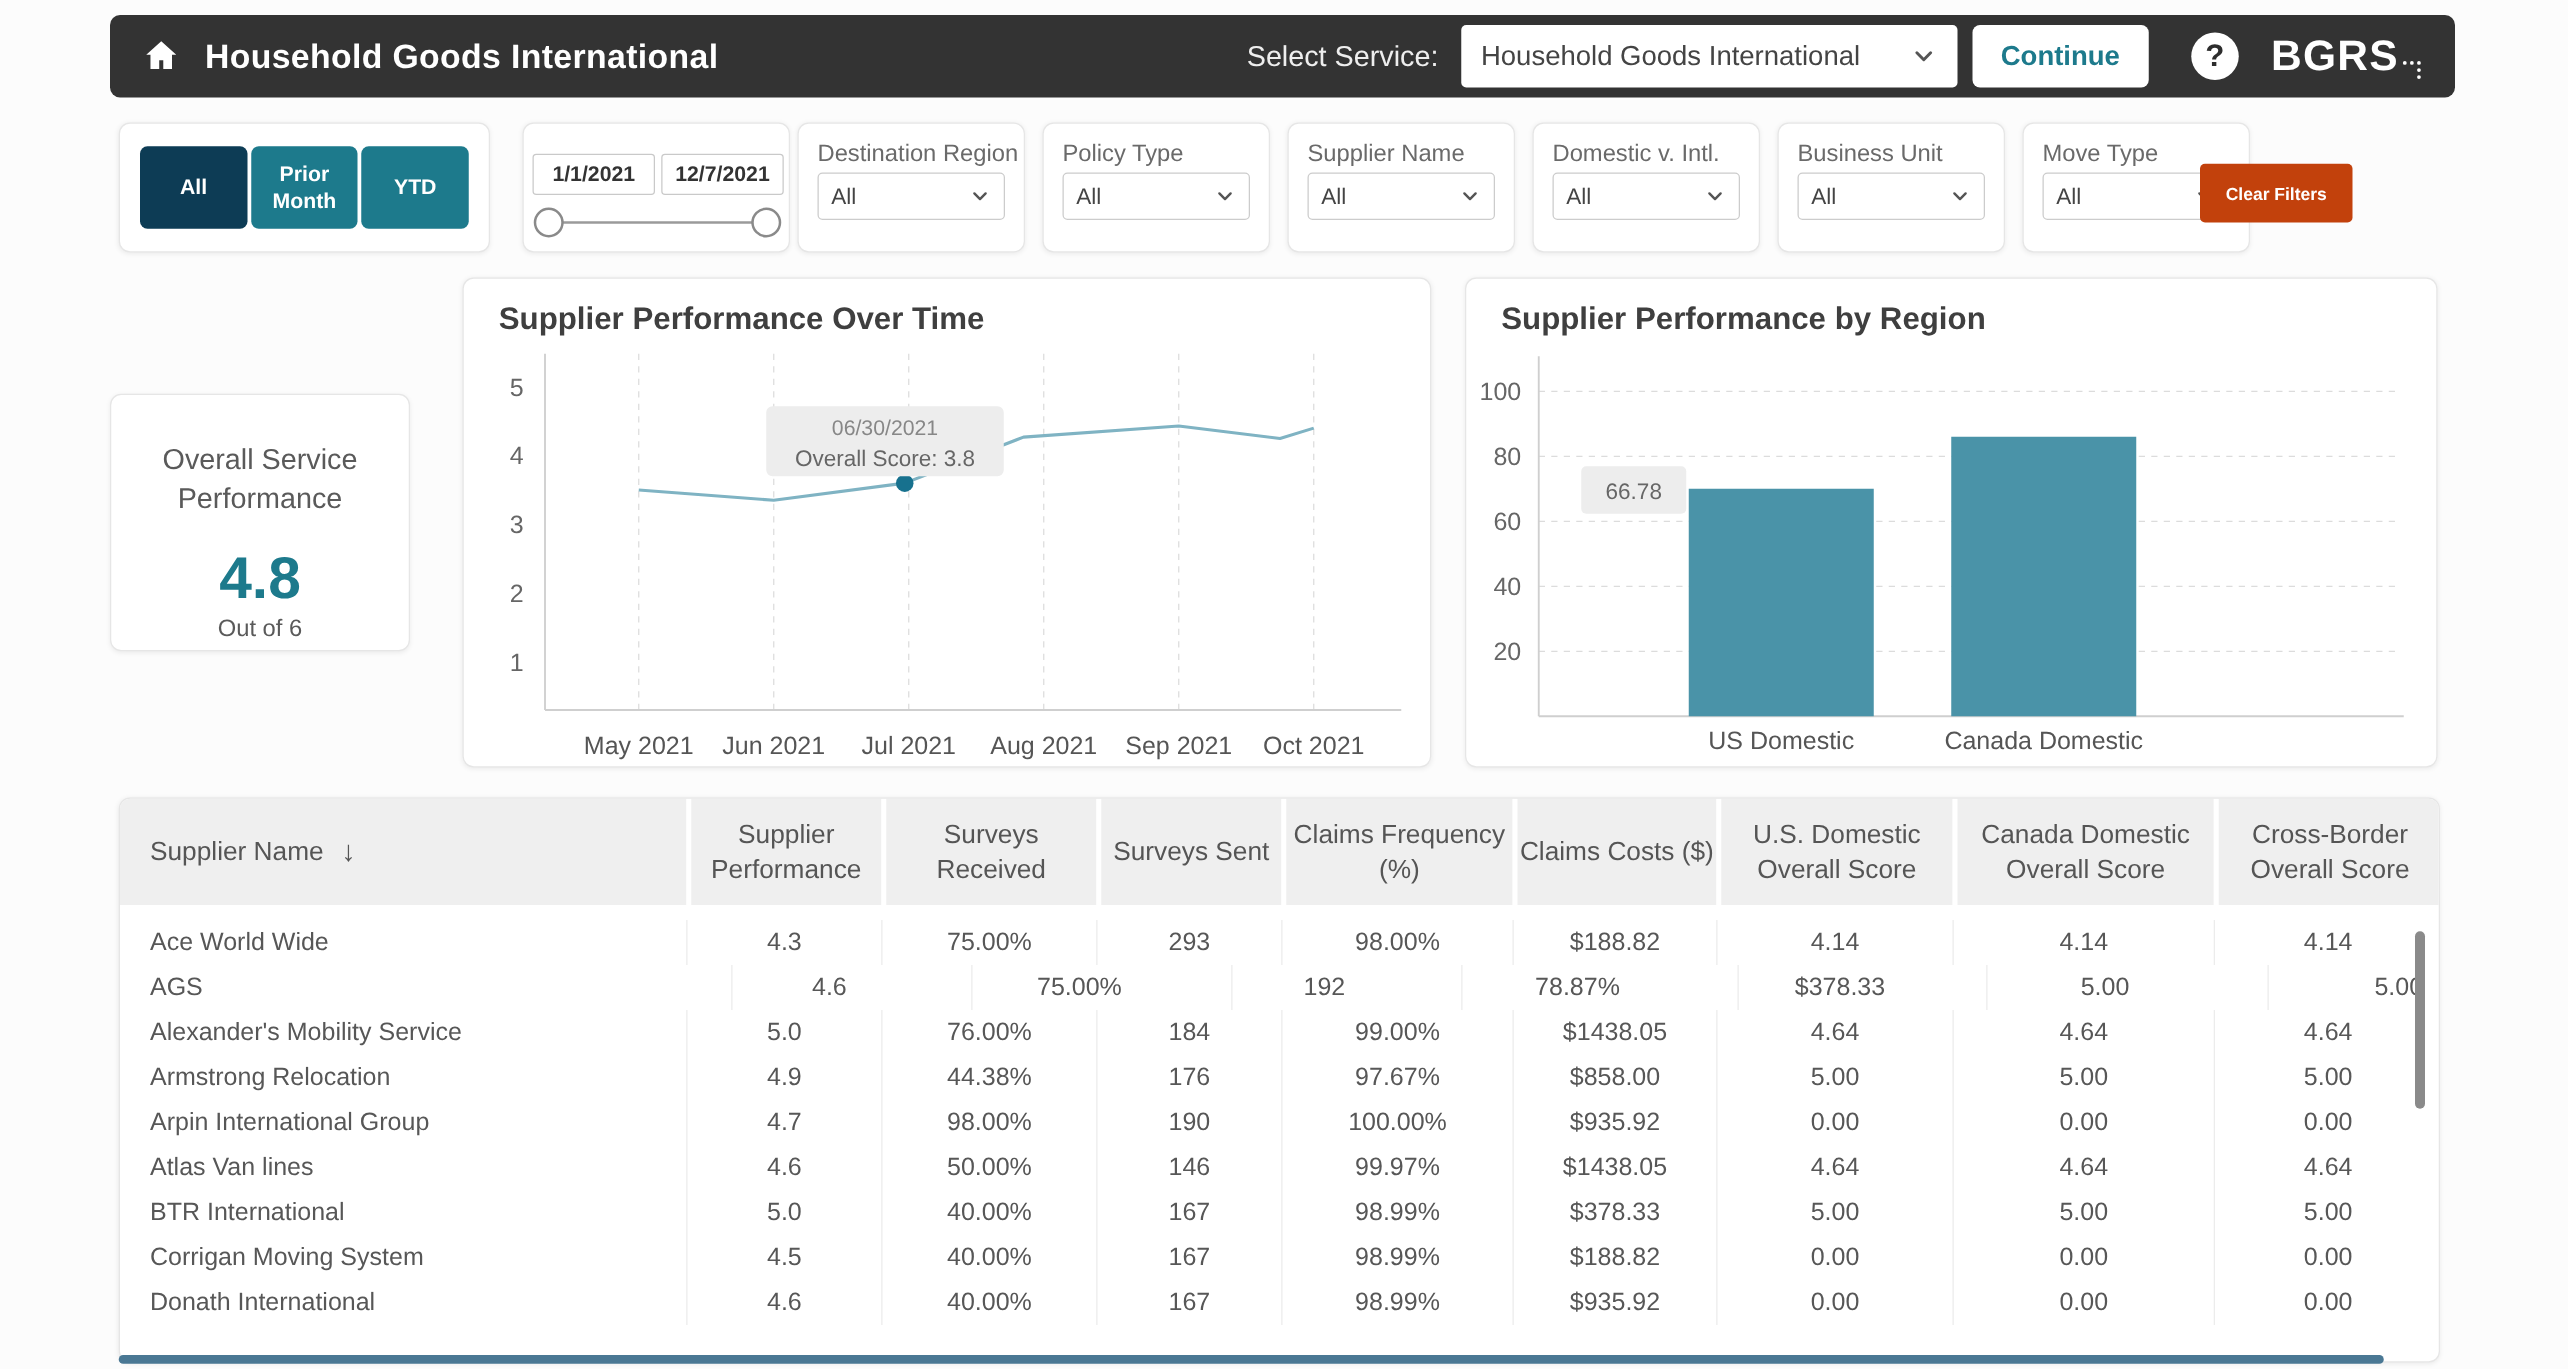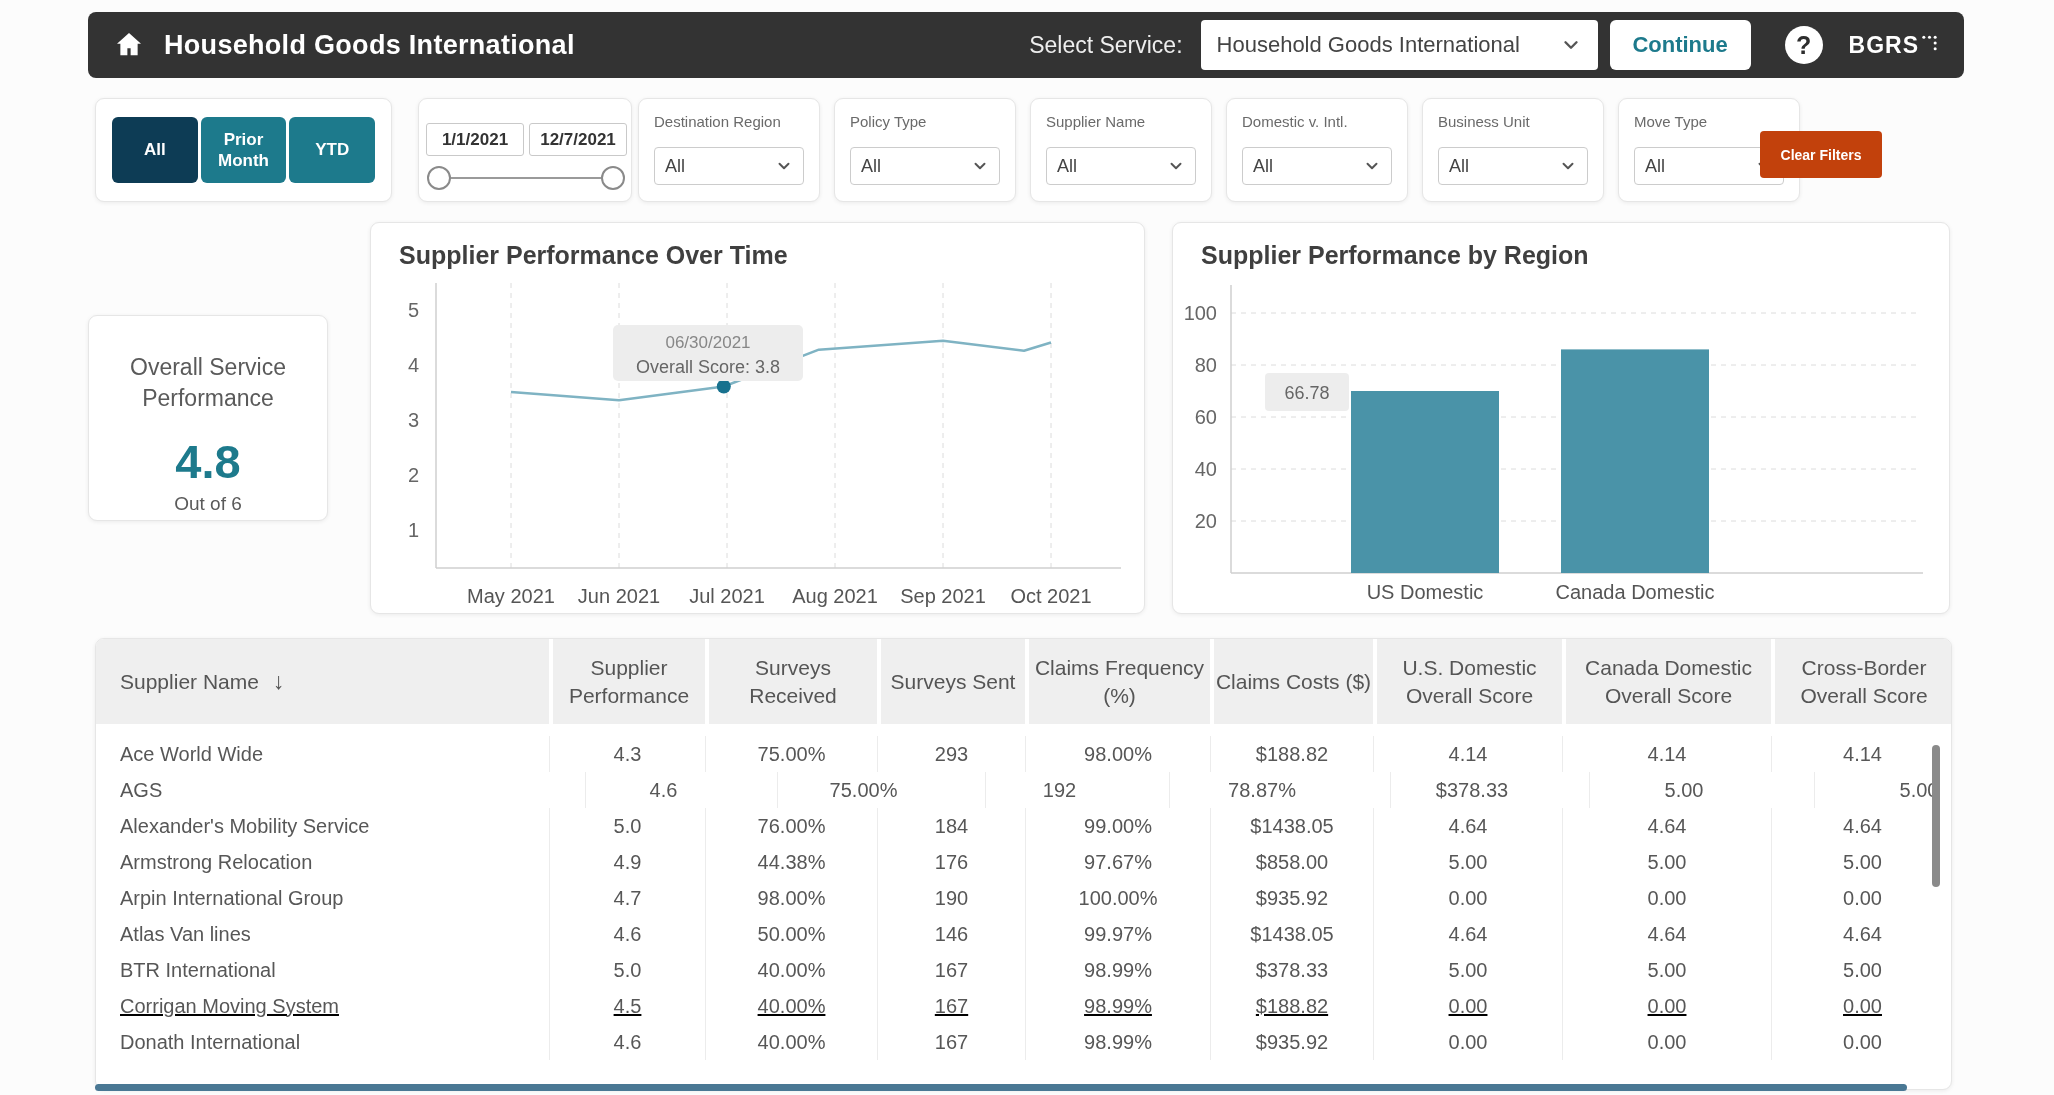--- a/index.html
+++ b/index.html
@@ -9,36 +9,36 @@
 
 .topbar{position:absolute;left:88px;top:12px;width:1876px;height:66px;background:#333;border-radius:8px;display:flex;align-items:center;padding:0 26px;color:#fff}
 .home{width:30px;height:30px;margin-right:20px;display:flex;cursor:pointer}
 .title{font-size:27px;font-weight:600;letter-spacing:.3px}
 .spacer{flex:1}
 .svc-label{font-size:23px;color:#eee;margin-right:18px}
 .svc-select{width:397px;height:50px;background:#fff;border-radius:4px;color:#444;font-size:22px;display:flex;align-items:center;padding:0 16px;justify-content:space-between;cursor:pointer}
 .chev{width:22px;height:22px;flex:0 0 auto}
 .continue{margin-left:12px;width:141px;height:50px;background:#fff;border:none;border-radius:6px;color:#1d7a8c;font-size:22px;font-weight:700;font-family:inherit;cursor:pointer}
 .help{margin-left:34px;width:38px;height:38px;border-radius:50%;background:#fff;color:#2d2d2d;font-size:25px;font-weight:700;display:flex;align-items:center;justify-content:center;cursor:pointer}
-.logo{margin-left:26px;font-size:23px;font-weight:700;letter-spacing:1px;display:flex;align-items:center}
+.logo{margin-left:26px;font-size:34px;font-weight:700;letter-spacing:1px;display:flex;align-items:flex-end}
 .logo-dots{width:17px;height:17px;margin:-3px 0 0 2px}
 
 .btn-card{left:95px;top:98px;width:297px;height:104px;display:flex;align-items:center;padding:0 16px;gap:3px}
 .time-btn{width:91px;height:66px;border-radius:6px;background:#1d7a8c;color:#fff;font-size:17px;font-weight:700;display:flex;align-items:center;justify-content:center;text-align:center;padding:0 12px;line-height:1.25;cursor:pointer}
 .time-btn.selected{background:#0d3c55}
 .date-card{left:418px;top:98px;width:214px;height:104px}
 .date-box{position:absolute;top:24px;width:98px;height:33px;border:1px solid #c9c9c9;border-radius:3px;font-size:17px;font-weight:700;color:#333;display:flex;align-items:center;justify-content:center;background:#fff}
 .date-box.start{left:7px}
 .date-box.end{left:110px}
 .slider-track{position:absolute;left:20px;top:78px;width:174px;height:2px;background:#9a9a9a}
 .slider-handle{position:absolute;top:67px;width:24px;height:24px;border-radius:50%;background:#fff;border:2px solid#8a8a8a;cursor:grab}
 .slider-handle.left{left:8px}
 .slider-handle.right{left:182px}
 .dd-card{top:98px;width:182px;height:104px;padding:14px 15px}
-.dd-label{font-size:15px;color:#6a6a6a;margin-bottom:17px;white-space:nowrap}
+.dd-label{font-size:19px;color:#6a6a6a;margin-bottom:3px;white-space:nowrap}
 .dd-select{height:38px;border:1px solid #ccc;border-radius:4px;font-size:18px;color:#444;display:flex;align-items:center;justify-content:space-between;padding:0 10px;cursor:pointer;background:#fff}
 .dd-select .chev{width:18px;height:18px}
 .clear-btn{position:absolute;left:1760px;top:131px;width:122px;height:47px;background:#c2410c;color:#fff;border:none;border-radius:4px;font-size:14px;font-weight:700;font-family:inherit;cursor:pointer}
 
 .kpi{left:88px;top:315px;width:240px;height:206px;text-align:center}
 .kpi-title{margin-top:36px;font-size:23px;color:#5a5a5a;line-height:1.35}
 .kpi-value{margin-top:20px;font-size:47px;font-weight:700;color:#1d7a8c}
 .kpi-sub{margin-top:4px;font-size:19px;color:#5a5a5a}
 
 .line-card{left:370px;top:222px;width:775px;height:392px;overflow:hidden}
@@ -344,21 +344,21 @@
           <div class="td first">BTR International</div>
           <div class="td">5.0</div>
           <div class="td">40.00%</div>
           <div class="td">167</div>
           <div class="td">98.99%</div>
           <div class="td">$378.33</div>
           <div class="td">5.00</div>
           <div class="td">5.00</div>
           <div class="td">5.00</div>
         </div>
-        <div class="tr" style="grid-template-columns: 453px 156px 172px 148px 185px 163px 189px 209px 182px; text-decoration: underline;">
+        <div class="tr" style="grid-template-columns: 453px 156px 172px 148px 185px 163px 189px 209px 182px;">
           <div class="td first">Corrigan Moving System</div>
           <div class="td">4.5</div>
           <div class="td">40.00%</div>
           <div class="td">167</div>
           <div class="td">98.99%</div>
           <div class="td">$188.82</div>
           <div class="td">0.00</div>
           <div class="td">0.00</div>
           <div class="td">0.00</div>
         </div>

